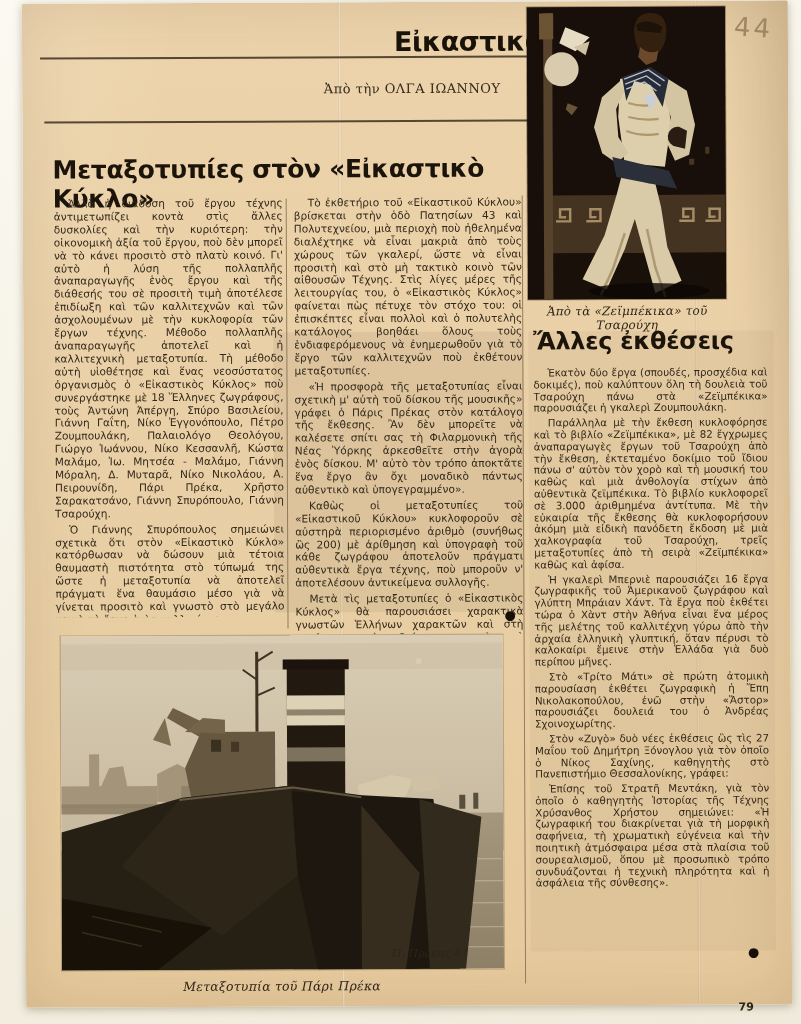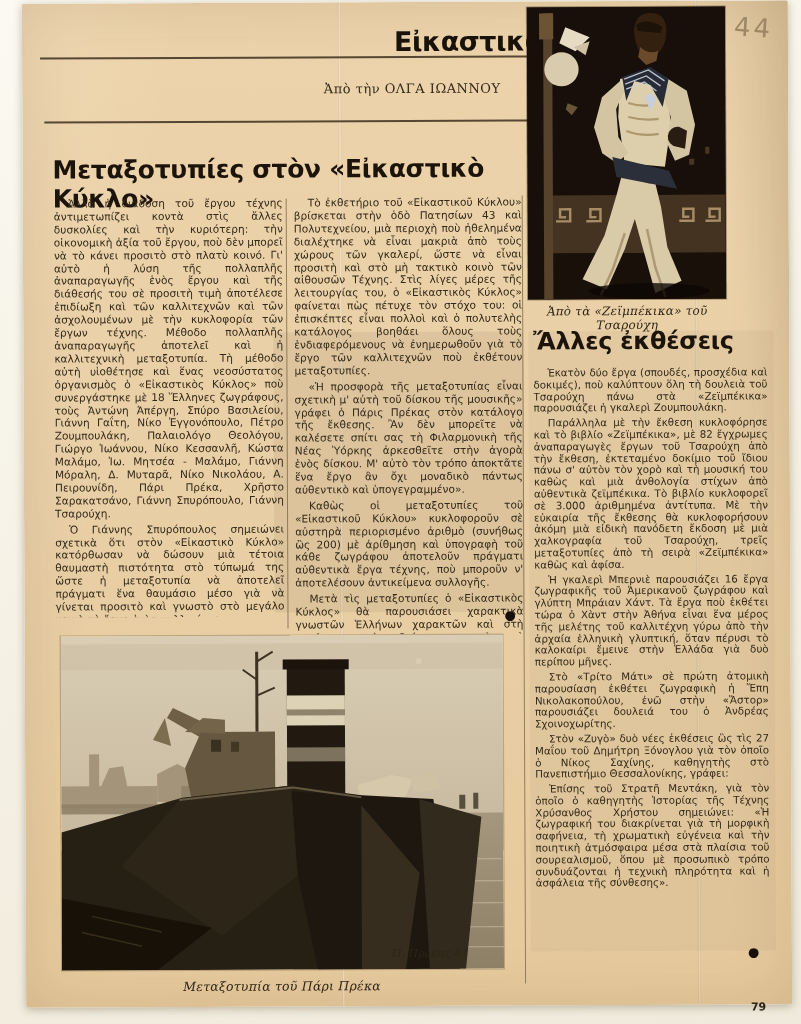--- a/index.html
+++ b/index.html
@@ -75,21 +75,21 @@
   .em1{left:480px;top:606px;}
   .em2{left:722px;top:944px;}
 
   .photo-ship{
     position:absolute;left:36px;top:633px;width:442px;height:334px;
     box-shadow:0 0 0 1px rgba(60,45,25,.25);
   }
   .photo-ship svg{display:block;width:100%;height:100%;}
 
   .page-number{
-    position:absolute;left:700px;top:1000px;width:40px;text-align:right;
+    position:absolute;left:700px;top:1000px;width:40px;text-align:center;
     font-size:11px;font-weight:bold;color:#2e2415;
   }
 </style>
 </head>
 <body>
 
 <div class="scan-bg"></div>
 
 <div class="paper">
   <div class="fold f1"></div>

